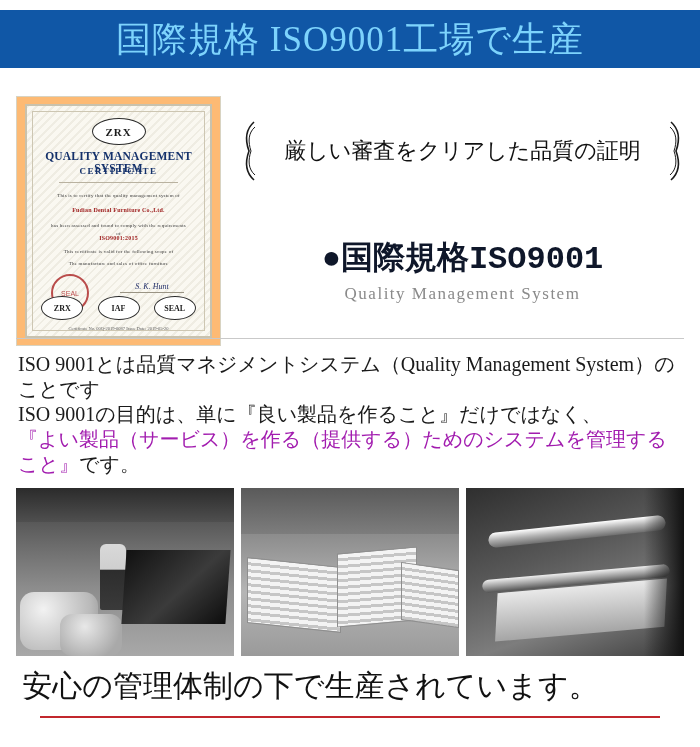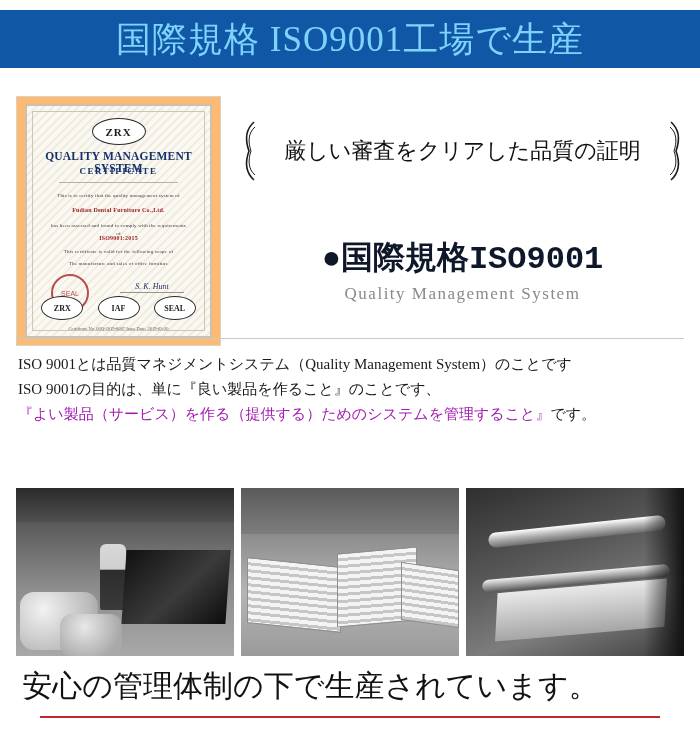--- a/index.html
+++ b/index.html
@@ -267,21 +267,21 @@
     width: 668px;
     height: 1px;
     background: #c9c9c9;
   }
   .para {
     position: absolute;
     left: 18px;
     top: 352px;
     width: 668px;
     font-family: "Liberation Serif", serif;
-    font-size: 15px;
+    font-size: 20px;
     line-height: 25px;
     color: #1a1a1a;
   }
   .para .red {
     color: #a21caf;
   }
 
   
   .photos {
     position: absolute;
@@ -455,21 +455,21 @@
     </div>
   </div>
 
   <div class="iso-head">●国際規格ISO9001</div>
   <div class="iso-sub">Quality Management System</div>
 
   <div class="divider"></div>
 
   <div class="para">
     <div>ISO 9001とは品質マネジメントシステム（Quality Management System）のことです</div>
-    <div>ISO 9001の目的は、単に『良い製品を作ること』のことです、</div>
+    <div>ISO 9001の目的は、単に『良い製品を作ること』だけではなく、</div>
     <div>
       <span class="red">『よい製品（サービス）を作る（提供する）ためのシステムを管理すること』</span><span>です。</span>
     </div>
   </div>
 
   <div class="photos">
     <div class="photo p1">
       <div class="sack"></div>
       <div class="sack2"></div>
       <div class="figure"></div>

